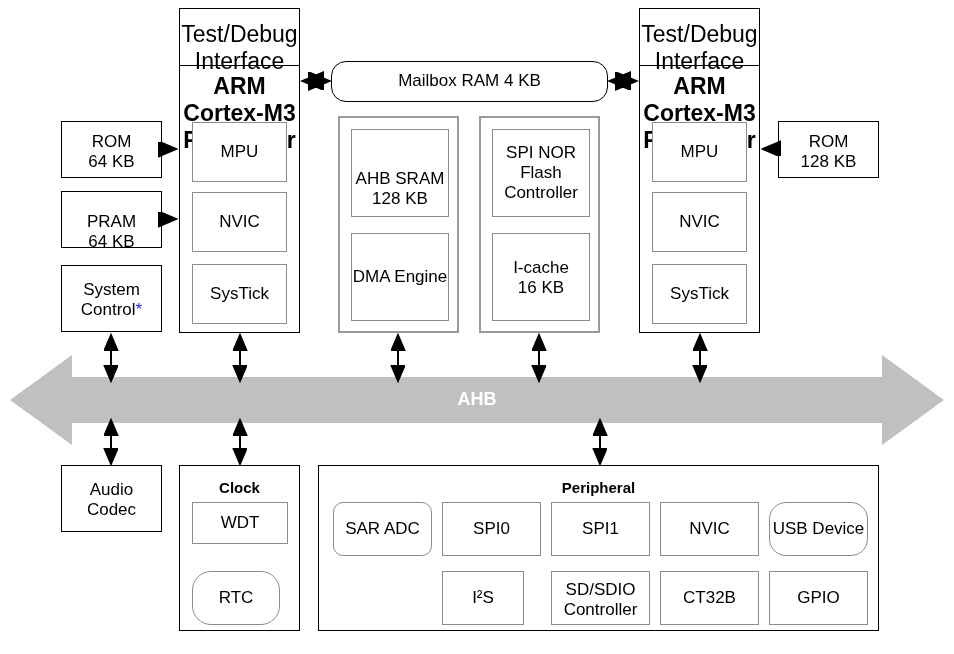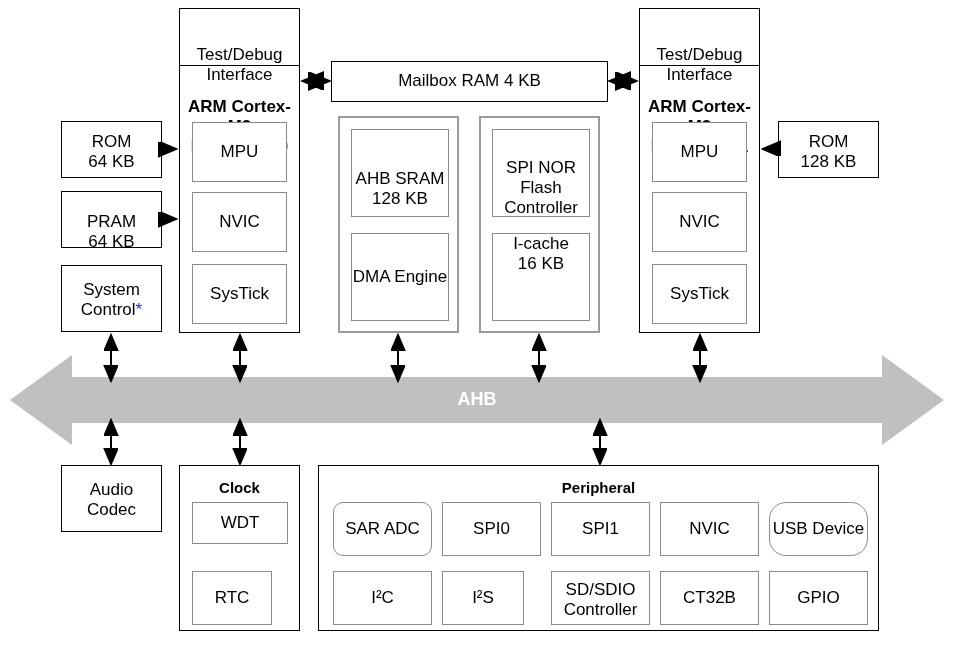--- a/index.html
+++ b/index.html
@@ -48,23 +48,22 @@
   }
   .bold {
     font-weight: bold;
     font-size: 15px;
   }
   .title-top {
     position: absolute;
     left: 0;
     right: 0;
     text-align: center;
-    font-size: 17px;
+    font-size: 23px;
     line-height: 1.18;
-    margin-top: 24px;
   }
   .grouplabel {
     position: absolute;
     left: 0;
     right: 0;
     text-align: center;
     font-weight: bold;
     font-size: 15px;
   }
   .hr {
@@ -113,21 +112,21 @@
       <span>MPU</span>
     </div>
     <div class="box unit" style="left:12px; top:183px; width:95px; height:60px;">
       <span>NVIC</span>
     </div>
     <div class="box unit" style="left:12px; top:255px; width:95px; height:60px;">
       <span>SysTick</span>
     </div>
   </div>
 
-  <div class="box outer" style="left:331px; top:61px; width:277px; height:41px;">
+  <div class="box outer" style="left:331px; top:61px; width:277px; height:41px;border-radius:15px;">
     <span>Mailbox RAM 4 KB</span>
   </div>
 
   <div class="box outer" style="left:639px; top:8px; width:121px; height:325px; display:block;">
     <div class="title-top" style="top:12px;">
       <span>Test/Debug</span><br>
       <span>Interface</span>
     </div>
     <div class="hr" style="left:0; top:56px; width:119px;"></div>
     <div class="title-top bold" style="top:64px;">
@@ -176,42 +175,42 @@
     <div class="box unit" style="left:11px; top:11px; width:98px; height:88px; display:block; padding-top:39px;">
       <div>AHB SRAM</div>
       <div>128 KB</div>
     </div>
     <div class="box unit" style="left:11px; top:115px; width:98px; height:88px;">
       <span>DMA Engine</span>
     </div>
   </div>
 
   <div class="box group" style="left:479px; top:116px; width:121px; height:217px; display:block;">
-    <div class="box unit" style="left:11px; top:11px; width:98px; height:88px; display:block; padding-top:28px;">
+    <div class="box unit" style="left:11px; top:11px; width:98px; height:88px; display:block; padding-top:13px;">
       <div>SPI NOR</div>
       <div>Flash</div>
       <div>Controller</div>
     </div>
-    <div class="box unit" style="left:11px; top:115px; width:98px; height:88px; display:block; ">
+    <div class="box unit" style="left:11px; top:115px; width:98px; height:88px; display:block; padding-top:24px;">
       <div>I-cache</div>
       <div>16 KB</div>
     </div>
   </div>
 
   <svg id="ahb-bus" style="left:10px; top:355px; width:934px; height:90px;" viewBox="0 0 934 90" preserveAspectRatio="none">
     <polygon points="0,45 62,0 62,22 872,22 872,0 934,45 872,90 872,68 62,68 62,90" fill="#c0c0c0"></polygon>
   </svg>
   <div id="ahb-label" style="top:389px;">AHB</div>
 
   <div class="box outer" style="left:179px; top:465px; width:121px; height:166px; display:block;">
     <div class="grouplabel" style="top:13px;">Clock</div>
     <div class="box unit" style="left:12px; top:36px; width:96px; height:42px;">
       <span>WDT</span>
     </div>
-    <div class="box unit" style="left:12px; top:105px; width:80px; height:54px;">
+    <div class="box unit" style="left:12px; top:105px; width:88px; height:54px;border-radius:19px;">
       <span>RTC</span>
     </div>
   </div>
 
   <div class="box outer" style="left:318px; top:465px; width:561px; height:166px; display:block;">
     <div class="grouplabel" style="top:13px;">Peripheral</div>
 
     <div class="box unit" style="left:14px; top:36px; width:99px; height:54px;border-radius:10px;">
       <span>SAR ADC</span>
     </div>
@@ -221,23 +220,20 @@
     <div class="box unit" style="left:232px; top:36px; width:99px; height:54px;">
       <span>SPI1</span>
     </div>
     <div class="box unit" style="left:341px; top:36px; width:99px; height:54px;">
       <span>NVIC</span>
     </div>
     <div class="box unit" style="left:450px; top:36px; width:99px; height:54px;border-radius:17px;">
       <span>USB Device</span>
     </div>
 
-    <div class="box unit" style="left:14px; top:105px; width:99px; height:54px;">
-      <span>I²C</span>
-    </div>
     <div class="box unit" style="left:123px; top:105px; width:82px; height:54px;">
       <span>I²S</span>
     </div>
     <div class="box unit" style="left:232px; top:105px; width:99px; height:54px; display:block; padding-top:8px;">
       <div>SD/SDIO</div>
       <div>Controller</div>
     </div>
     <div class="box unit" style="left:341px; top:105px; width:99px; height:54px;">
       <span>CT32B</span>
     </div>

